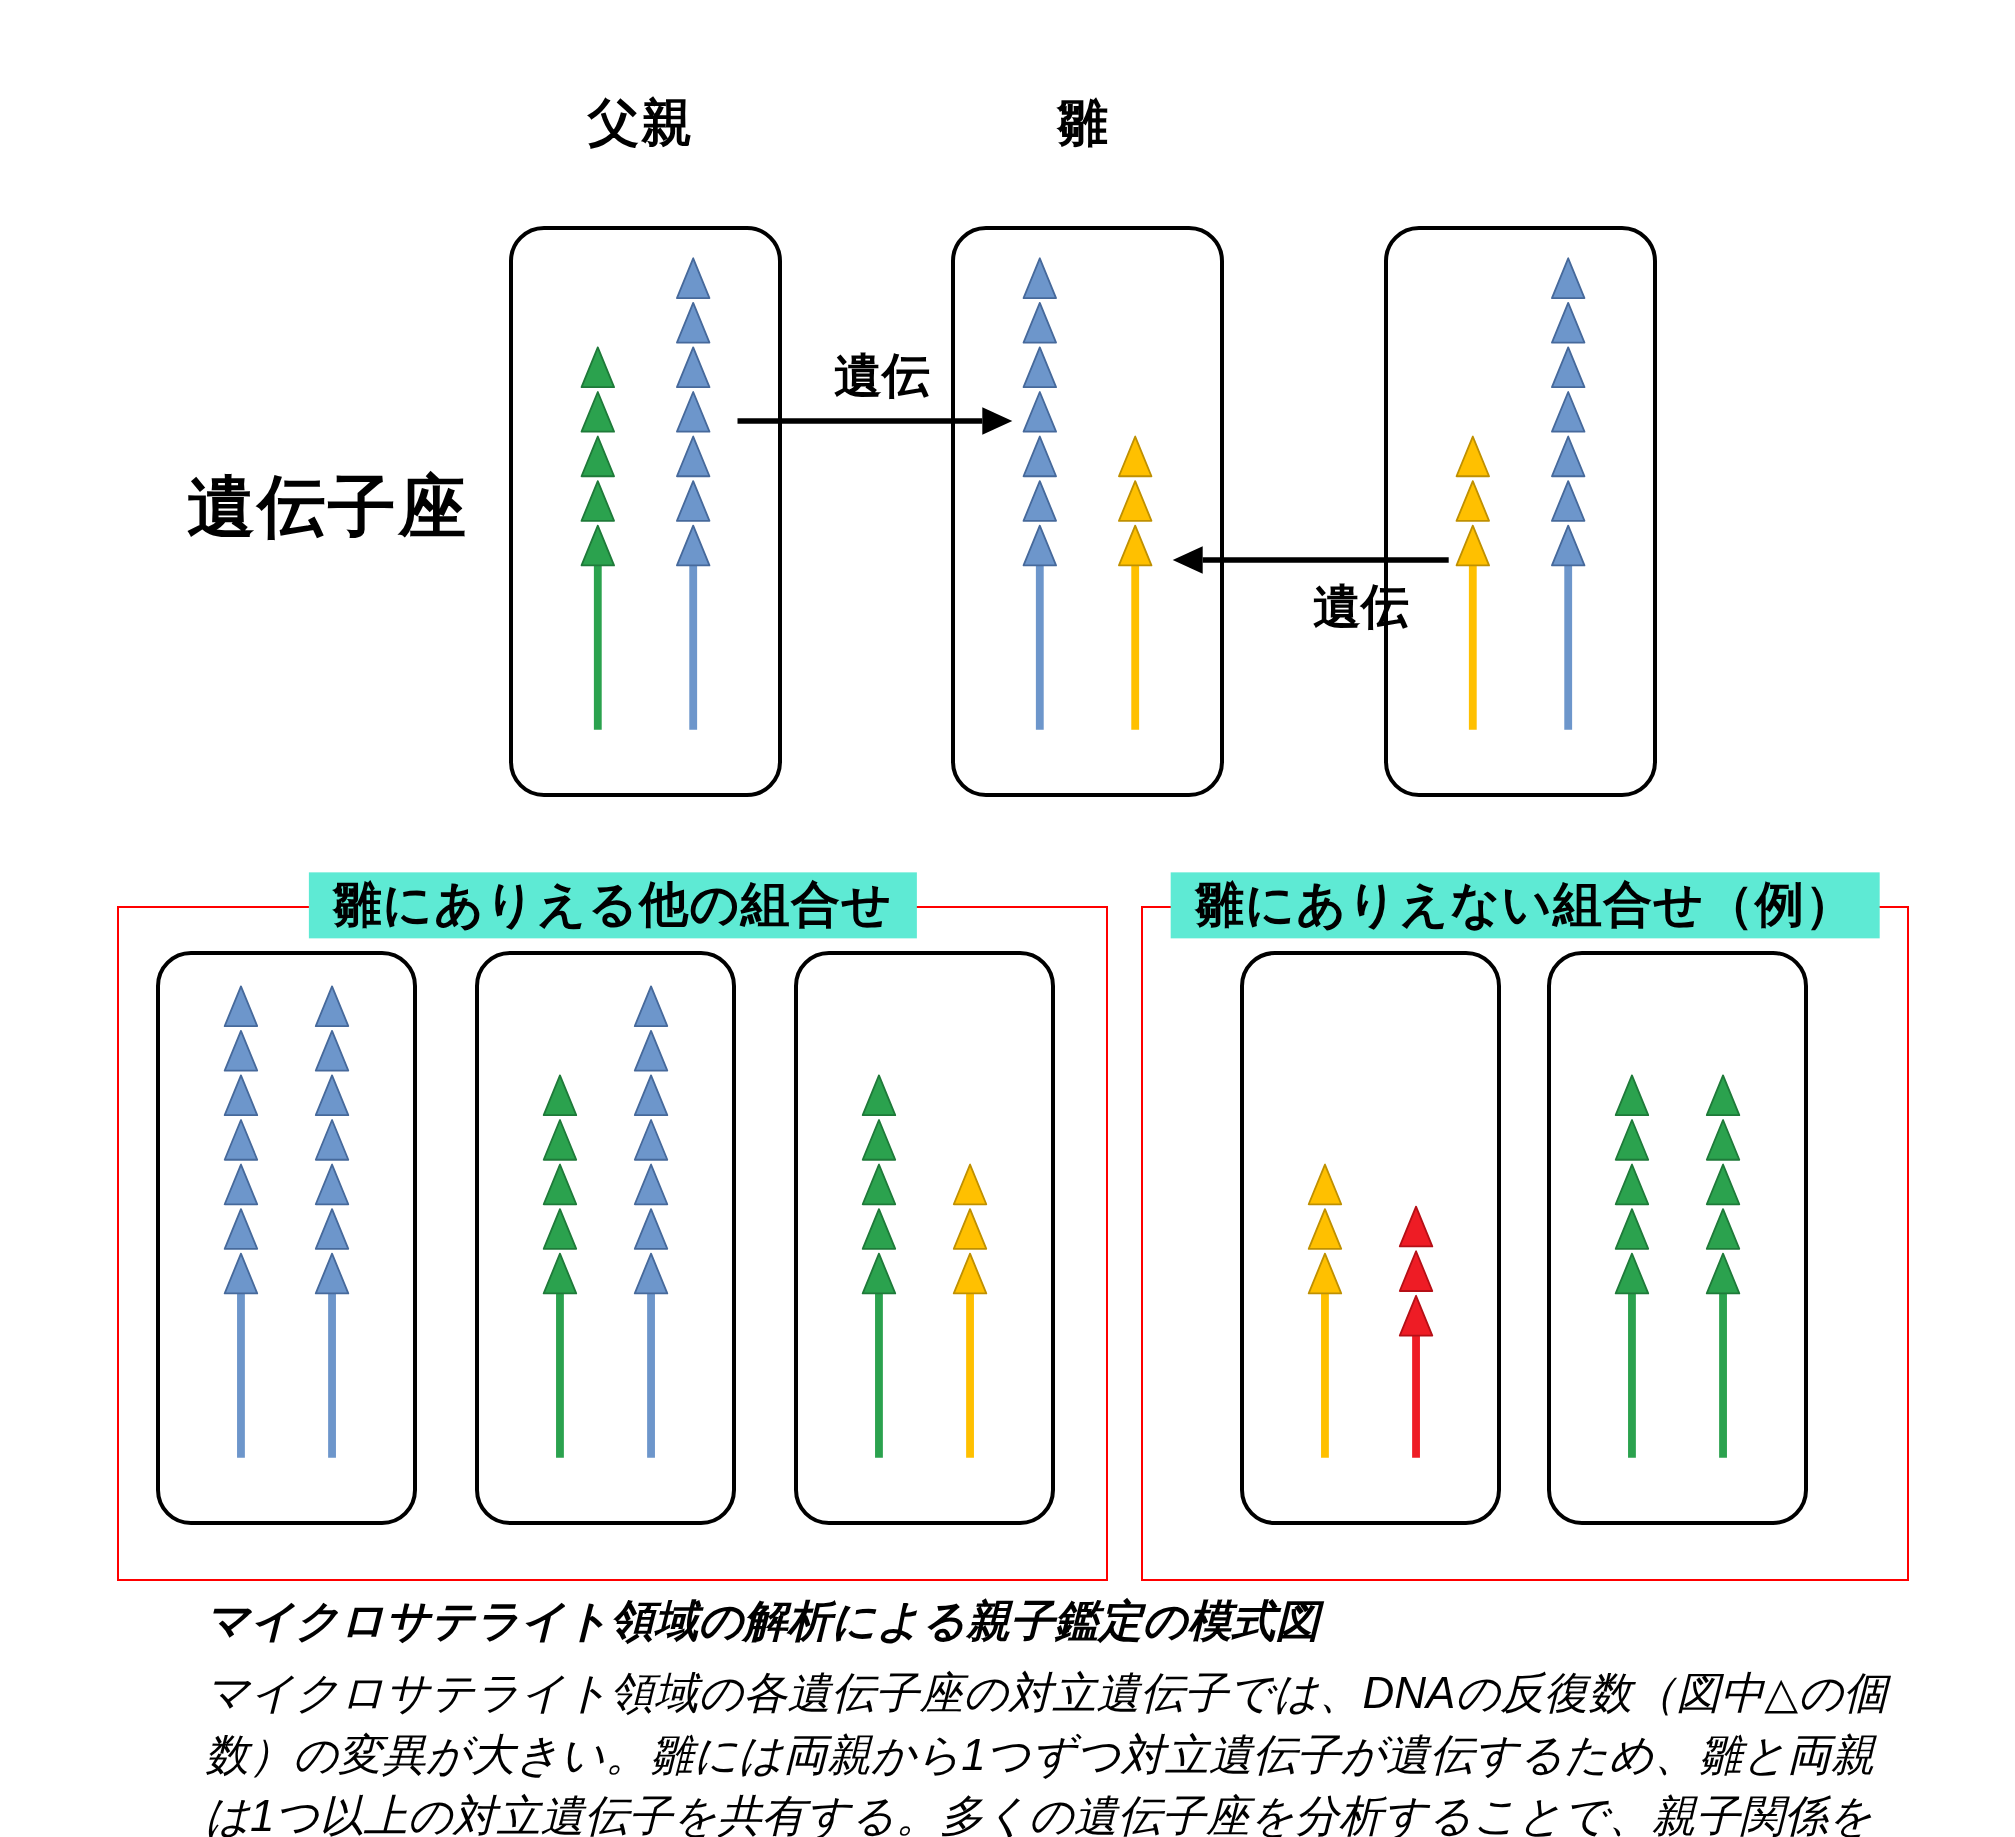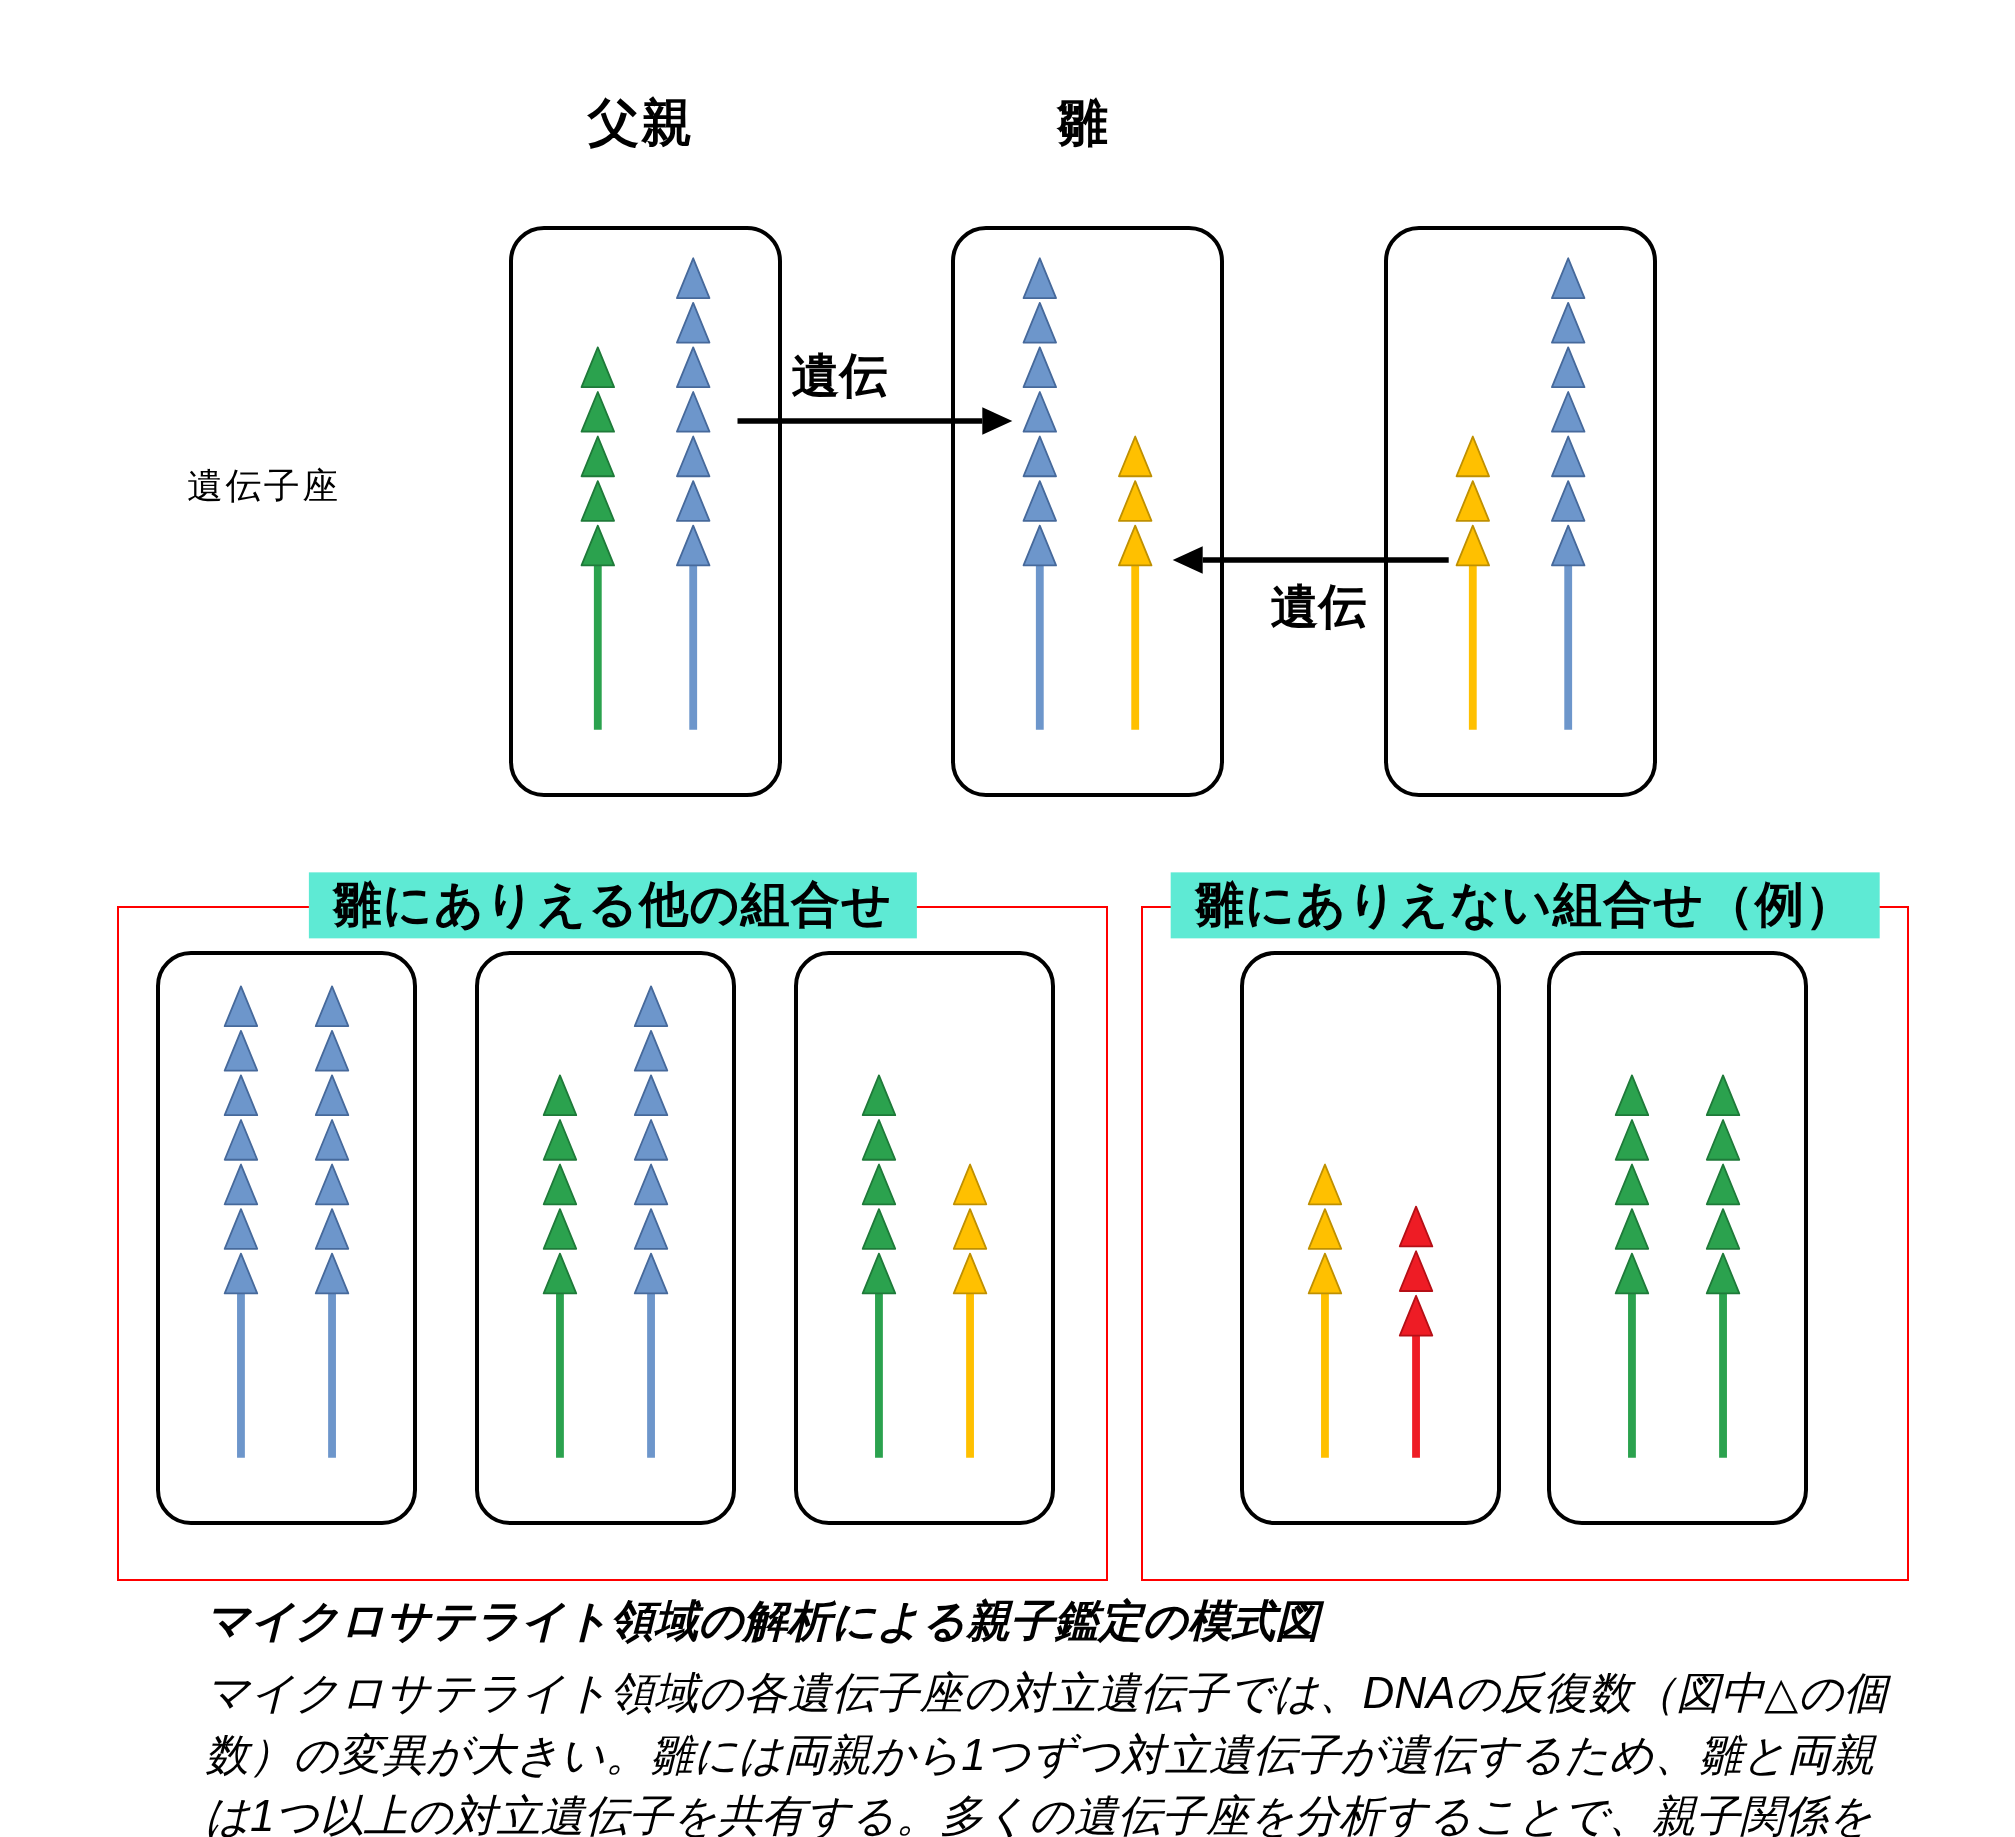--- a/index.html
+++ b/index.html
@@ -1,20 +1,20 @@
 <!DOCTYPE html>
 <html style="font-size:9.6px"><head>
 <meta charset="utf-8">
 <style>
   html,body{margin:0;padding:0;background:#fff;}
   body{font-family:"Liberation Sans","DejaVu Sans",sans-serif;color:#000;}
   .page{position:relative;width:2015px;height:1837px;background:#fff;overflow:hidden;padding-left:32px;}
   .hlabel{position:absolute;width:265px;text-align:center;font-size:51px;font-weight:bold;letter-spacing:2.4px;}
-  .locus{position:absolute;left:187px;top:462px;font-size:36px;font-weight:normal;letter-spacing:2.4px;}
-  .inherit{position:absolute;width:181px;text-align:center;font-size:48px;font-weight:bold;}
+  .locus{position:absolute;left:187px;top:462px;font-size:68px;font-weight:bold;letter-spacing:2.4px;}
+  .inherit{position:absolute;width:181px;text-align:right;font-size:48px;font-weight:bold;}
   .gbox{position:absolute;border:4.2px solid #000;border-radius:35px;background:#fff;}
   .gbox.top{width:265px;height:563px;}
   .gbox.bottom{width:253px;height:566px;}
   .gbox svg{position:absolute;left:0;top:0;width:100%;height:100%;}
   .harrow{position:absolute;}
   .redgroup{position:absolute;border:2.4px solid #ff0000;background:transparent;}
   .gtitle{position:absolute;left:50%;top:0;transform:translate(-50%,-54%);background:#5eead4;
           padding:0 24px;font-size:49px;font-weight:bold;white-space:nowrap;letter-spacing:1.2px;}
   .caption{position:absolute;font-size:44px;font-style:italic;}
   .cap-title{font-weight:bold;}

